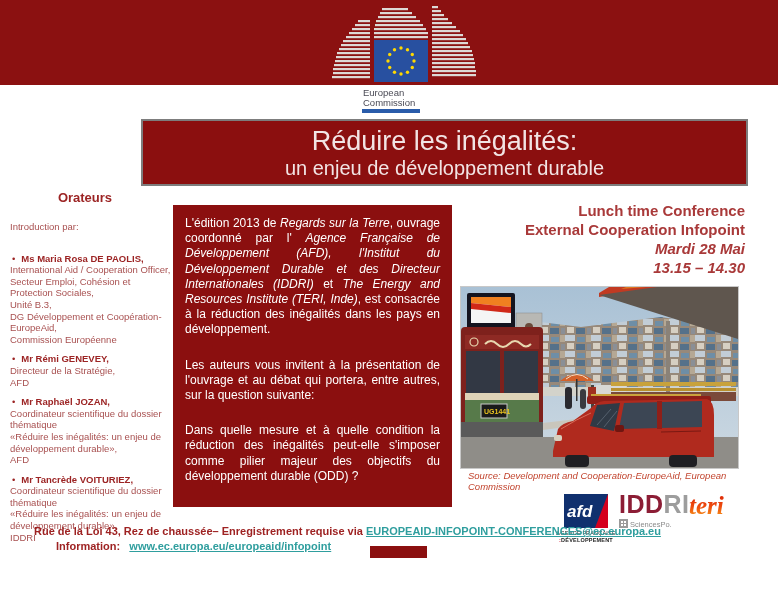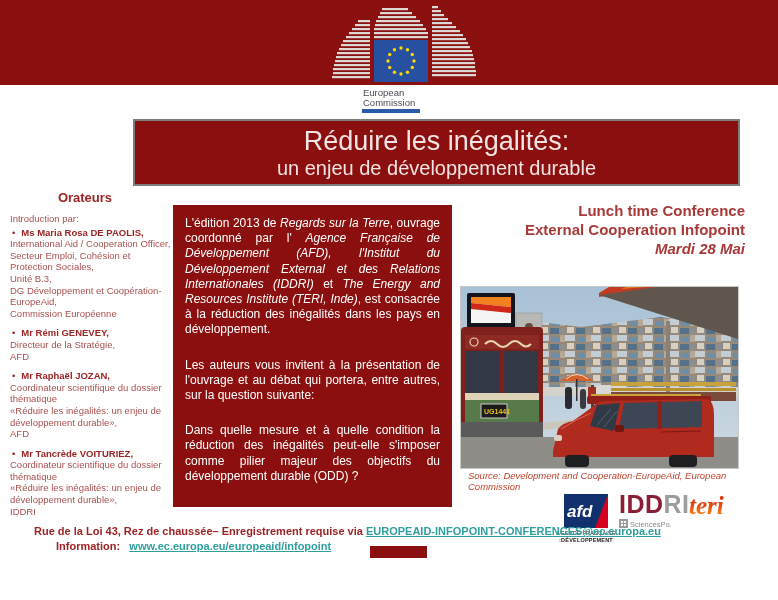--- a/index.html
+++ b/index.html
@@ -6,30 +6,30 @@
   body{font-family:"Liberation Sans","DejaVu Sans",sans-serif;background:#fff;}
   #flyer{position:relative;width:778px;height:600px;background:#ffffff;overflow:hidden;}
 
   
   .top-band{position:absolute;left:0;top:0;width:778px;height:85px;background:var(--dark_red,#8b1111);}
   .ec-logo{position:absolute;left:330px;top:4px;}
   .ec-caption{position:absolute;left:363px;top:88px;font-size:9.5px;line-height:10px;color:#4a4a55;}
   .ec-bar{position:absolute;left:362px;top:109px;width:58px;height:4px;background:var(--eu_blue,#2a5caa);}
 
   
-  .title-banner{position:absolute;left:133px;top:119px;width:607px;height:67px;background:var(--banner_red,#8b0f0f);
+  .title-banner{position:absolute;left:141px;top:119px;width:607px;height:67px;background:var(--banner_red,#8b0f0f);
     border:2px solid #7d7d7d;box-sizing:border-box;text-align:center;color:#f2e4e4;
     display:flex;flex-direction:column;justify-content:center;}
   .title-line1{font-size:27px;line-height:30px;}
   .title-line2{font-size:20px;line-height:24px;}
 
   
   .speakers{position:absolute;left:10px;top:190px;width:163px;color:var(--text_red,#a85050);}
-  .speakers-heading{font-size:13px;font-weight:bold;color:var(--bold_red,#9c2424);text-align:center;width:150px;margin-bottom:8px;}
-  .speakers-intro{font-size:9.5px;line-height:11.6px;margin-bottom:2px;}
+  .speakers-heading{font-size:13px;font-weight:bold;color:var(--bold_red,#9c2424);text-align:center;width:150px;margin-bottom:16px;}
+  .speakers-intro{font-size:9.5px;line-height:11.6px;margin-bottom:20px;}
   .speaker{font-size:9.5px;line-height:11.6px;margin-bottom:8px;}
   .speaker-name{color:var(--bold_red,#9c2424);}
   .speaker-name b{font-weight:bold;}
   .speaker-name .bullet{color:var(--bold_red,#9c2424);padding-right:6px;padding-left:2px;}
 
   
   .abstract-box{position:absolute;left:173px;top:205px;width:279px;height:302px;background:var(--banner_red,#8b0f0f);
     box-sizing:border-box;padding:11px 12px;color:#ffffff;font-size:12px;line-height:15.2px;text-align:justify;overflow:hidden;}
   .abstract-box p{margin:0 0 20px 0;}
   .abstract-box p:last-child{margin-bottom:0;}
@@ -182,29 +182,30 @@
         <div class="speaker">
           <div class="speaker-name"><span class="bullet">•</span><b>Mr Tancrède VOITURIEZ,</b></div>
           <div class="speaker-line">Coordinateur scientifique du dossier thématique</div>
           <div class="speaker-line">«Réduire les inégalités: un enjeu de développement durable»,</div>
           <div class="speaker-line">IDDRI</div>
         </div>
       </div>
   </div>
 
   <div class="abstract-box">
-    <p><span>L'édition 2013 de </span><i>Regards sur la Terre</i><span>, ouvrage coordonné par l' </span><i>Agence Française de Développement (AFD), l'Institut du Développement External et des Relations Internationales (IDDRI)</i><span> et </span><i>The Energy and Resources Institute (TERI, Inde)</i><span>, est consacrée à la réduction des inégalités dans les pays en développement.</span></p>
+    <p><span>L'édition 2013 de </span><i>Regards sur la Terre</i><span>, ouvrage coordonné par l' </span><i>Agence Française de Développement (AFD), l'Institut du Développement Durable et des Directeur Internationales (IDDRI)</i><span> et </span><i>The Energy and Resources Institute (TERI, Inde)</i><span>, est consacrée à la réduction des inégalités dans les pays en développement.</span></p>
     <p>Les auteurs vous invitent à la présentation de l'ouvrage et au débat qui portera, entre autres, sur la question suivante:</p>
     <p>Dans quelle mesure et à quelle condition la réduction des inégalités peut-elle s'imposer comme pilier majeur des objectifs du développement durable (ODD) ?</p>
   </div>
 
   <div class="event-heading">
     <div>Lunch time Conference</div>
     <div>External Cooperation Infopoint</div>
     <div class="italic">Mardi 28 Mai</div>
+    <div class="italic">13.15 – 14.30</div>
   </div>
 
   <div class="photo-frame">
     <svg width="277" height="181" viewBox="0 0 277 181">
       <defs>
         <linearGradient id="sky" x1="0" y1="0" x2="0" y2="1">
           <stop offset="0" stop-color="#a9c1d5"></stop>
             <stop offset="1" stop-color="#cdd9e2"></stop>
         </linearGradient>
         <pattern id="houses" width="26" height="16" patternUnits="userSpaceOnUse">

